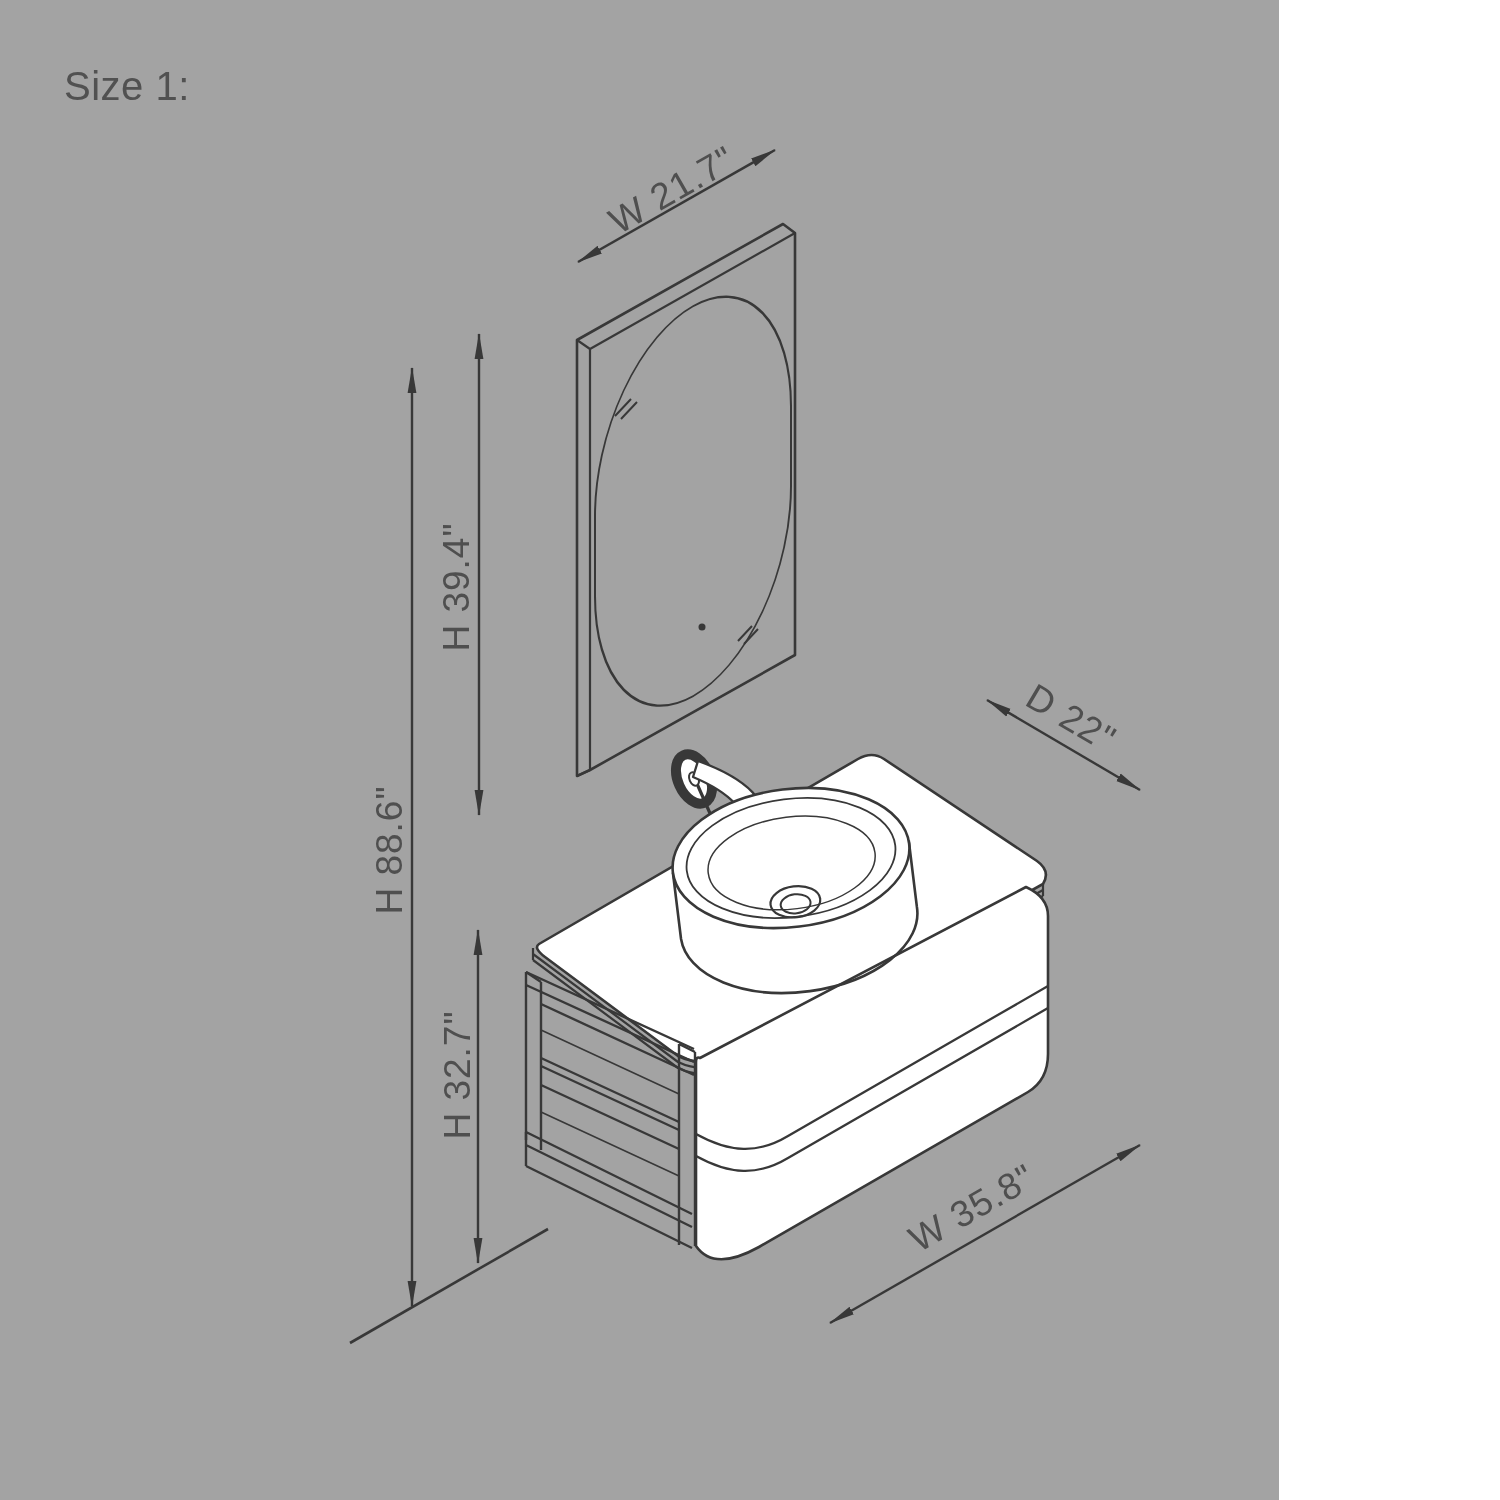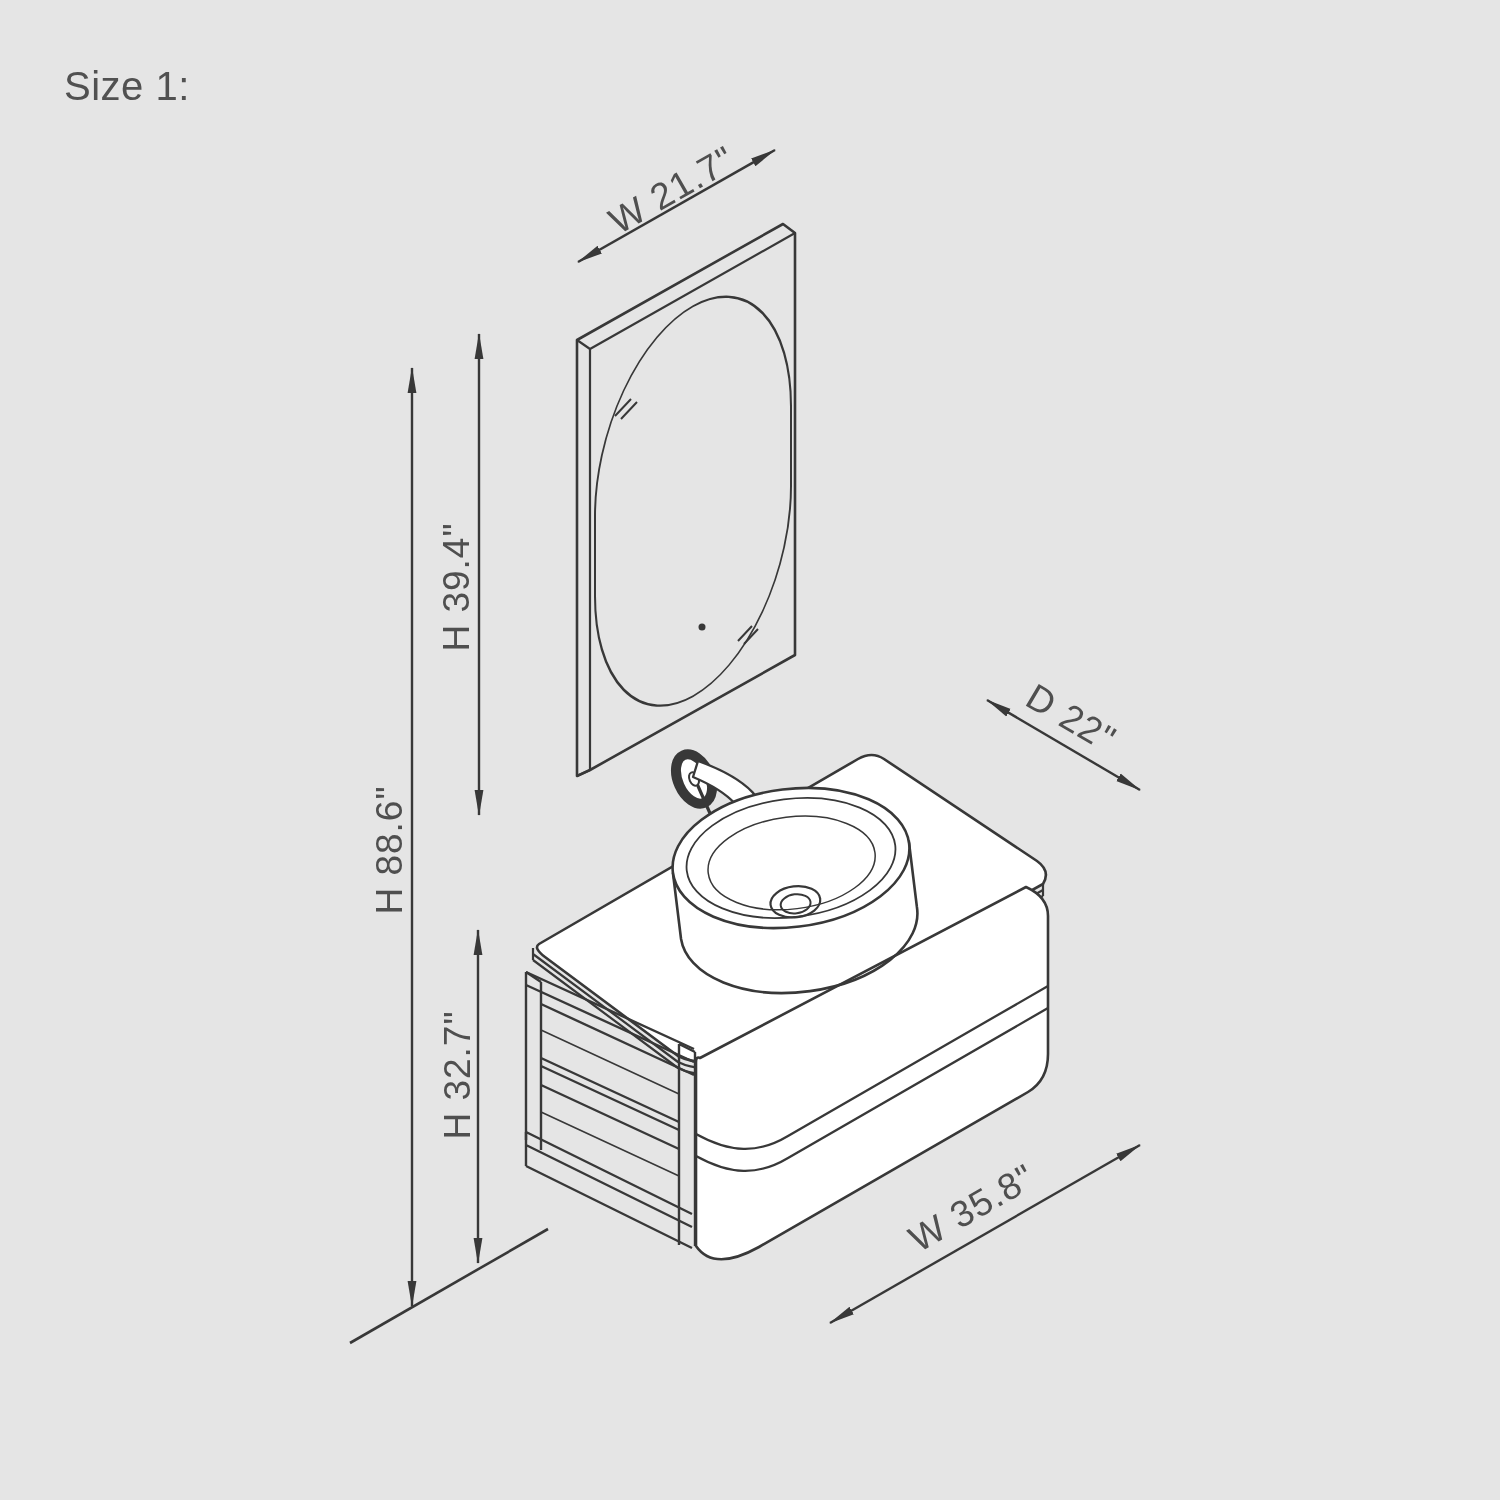--- a/index.html
+++ b/index.html
@@ -1,16 +1,16 @@
 <!DOCTYPE html>
 <html><head>
 <meta charset="utf-8">
 <style>
   html,body{margin:0;padding:0;background:#ffffff;}
-  .stage{position:relative;width:1500px;height:1500px;background:#e5e5e5;overflow:hidden;
+  .stage{position:relative;width:1279px;height:1500px;background:#a3a3a3;overflow:hidden;
          font-family:"Liberation Sans","DejaVu Sans",sans-serif;}
   svg{display:block;}
   text{font-family:"Liberation Sans","DejaVu Sans",sans-serif;}
   .dim-label{font-size:37px;font-weight:500;letter-spacing:1px;}
   .title{font-size:40px;font-weight:500;letter-spacing:0.5px;}
 </style>
 </head>
 <body>
 
 <div class="stage">

